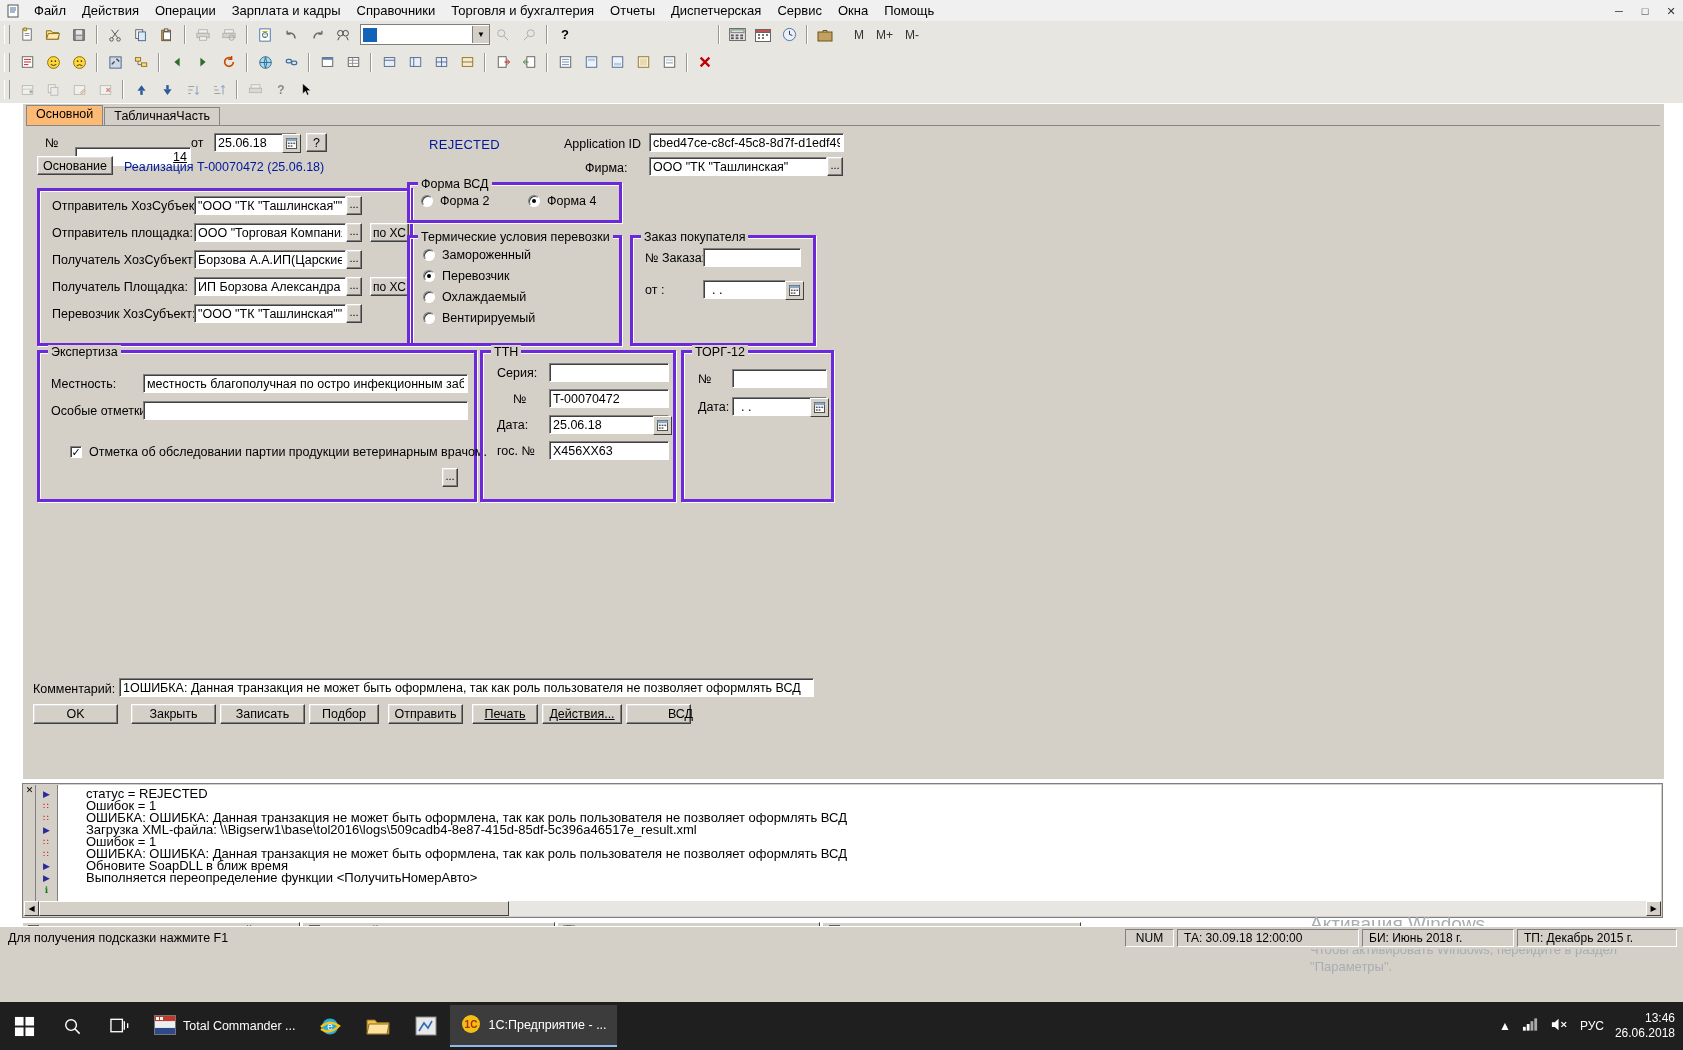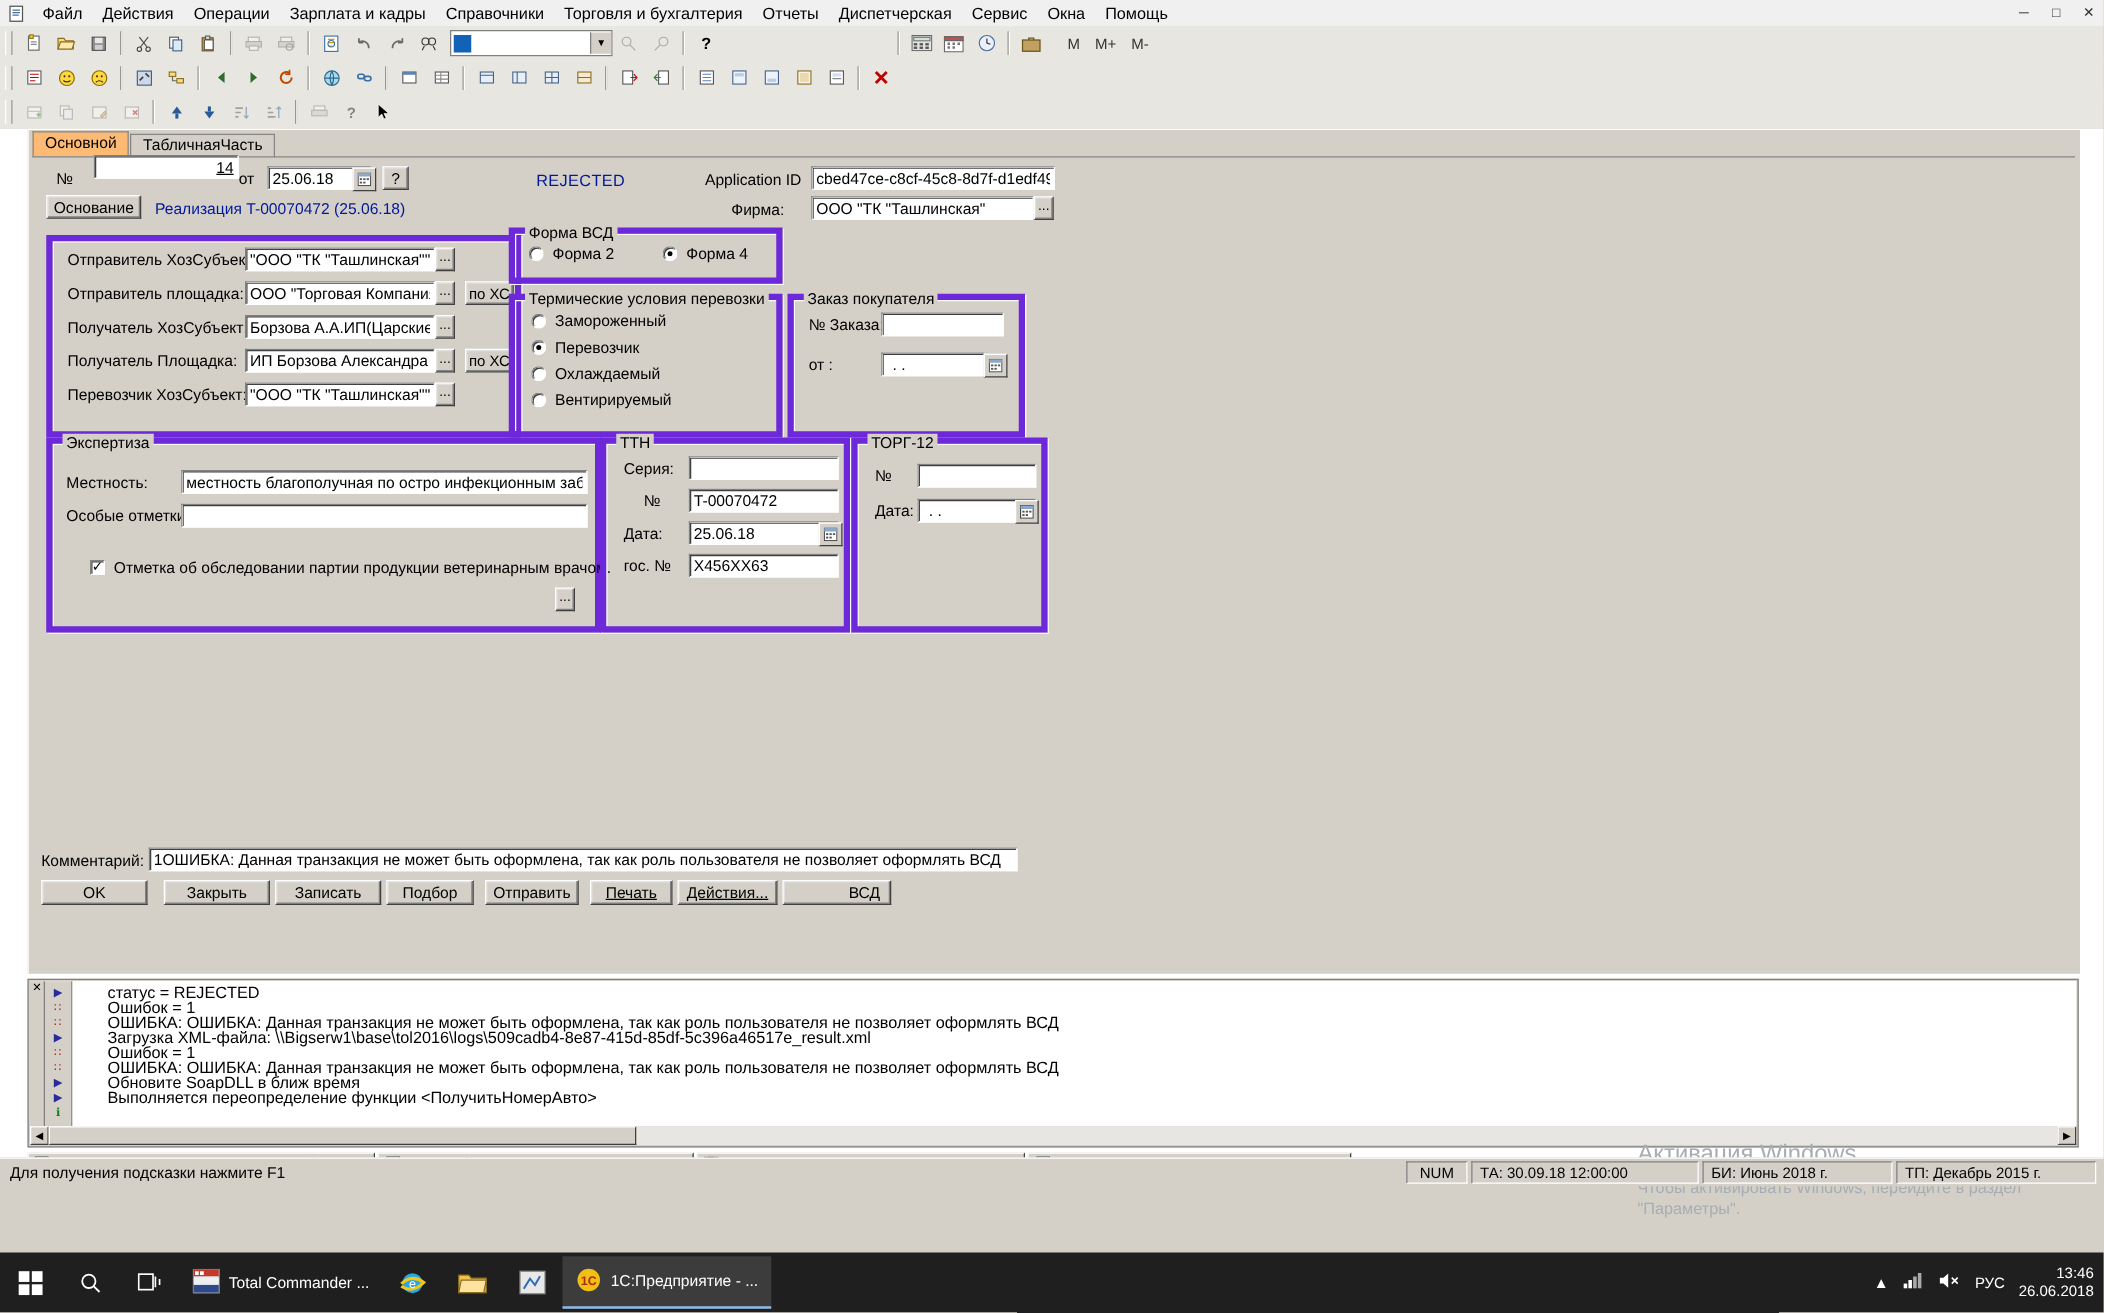--- a/index.html
+++ b/index.html
@@ -56,21 +56,21 @@
     padding:1px 3px;box-sizing:border-box;overflow:hidden;white-space:nowrap;
     display:flex;align-items:center;height:19px;}
   .inp .txt{overflow:hidden;white-space:nowrap;text-overflow:clip;display:block;width:100%;}
   .inp.r .txt{text-align:right;}
   .btn3d{background:#d4d0c8;border:1px solid;border-color:#fff #404040 #404040 #fff;
     box-shadow:inset -1px -1px 0 #808080, inset 1px 1px 0 #dfdfdf;
     font-size:12.5px;display:flex;align-items:center;justify-content:center;cursor:pointer;box-sizing:border-box;}
   .ellip{width:16px;height:19px;font-size:11px;letter-spacing:0px;padding-bottom:4px;}
   .calico{width:17px;height:17px;font-size:10px;background:#d4d0c8;border:1px solid;
     border-color:#fff #404040 #404040 #fff;display:flex;align-items:center;justify-content:center;cursor:pointer;}
-  .group{position:absolute;border:5px solid #6d28d9;box-shadow:1px 1px 0 #fff, inset 1px 1px 0 #fff;}
+  .group{position:absolute;border:3px solid #6d28d9;box-shadow:1px 1px 0 #fff, inset 1px 1px 0 #fff;}
   .group > .gtitle{position:absolute;top:-8px;left:8px;background:#d4d0c8;padding:0 3px;font-size:12.5px;}
   .radio{width:12px;height:12px;border-radius:50%;background:#fff;
     border:1px solid;border-color:#808080 #fff #fff #808080;box-shadow:inset 1px 1px 0 #404040;
     display:inline-flex;align-items:center;justify-content:center;box-sizing:border-box;flex:none;cursor:pointer;}
   .radio .dot{width:4px;height:4px;border-radius:50%;background:#000;display:none;}
   .radio.on .dot{display:block;}
   .rrow{display:flex;align-items:center;gap:7px;font-size:12.5px;cursor:pointer;}
   .chk{width:12px;height:12px;background:#fff;border:1px solid;border-color:#808080 #fff #fff #808080;
     box-shadow:inset 1px 1px 0 #404040;display:flex;align-items:center;justify-content:center;
     font-size:11px;line-height:9px;box-sizing:border-box;flex:none;cursor:pointer;}
@@ -555,21 +555,21 @@
 
     <div class="docwin">
 
       <div class="tabs">
         <div class="tab active">Основной</div>
         <div class="tab">ТабличнаяЧасть</div>
       </div>
       <div class="tabline"></div>
 
       <div style="position:absolute;left:22px;top:32px;" class="lbl">№</div>
-      <div class="inp r" style="position:absolute;left:52px;top:20px;width:116px;text-decoration:underline;">
+      <div class="inp r" style="position:absolute;left:52px;top:43px;width:116px;text-decoration:underline;">
         <span class="txt">14</span>
       </div>
       <div style="position:absolute;left:168px;top:32px;" class="lbl">от</div>
       <div class="inp" style="position:absolute;left:191px;top:29px;width:83px;padding-right:18px;">
         <span class="txt">25.06.18</span>
       </div>
       <div class="calico" style="position:absolute;left:259px;top:30px;">
         <svg width="11" height="11" viewBox="0 0 12 12">
             <rect x="0.5" y="0.5" width="11" height="11" fill="#fff" stroke="#444"></rect>
             <rect x="0.5" y="0.5" width="11" height="3" fill="#8aa8c8"></rect>
@@ -779,21 +779,21 @@
       <div class="btn3d" style="position:absolute;left:108px;top:600px;width:85px;height:20px;">Закрыть</div>
       <div class="btn3d" style="position:absolute;left:197px;top:600px;width:85px;height:20px;">Записать</div>
       <div class="btn3d" style="position:absolute;left:286px;top:600px;width:70px;height:20px;">Подбор</div>
       <div class="btn3d" style="position:absolute;left:365px;top:600px;width:75px;height:20px;">Отправить</div>
       <div class="btn3d" style="position:absolute;left:449px;top:600px;width:66px;height:20px;">
           <span style="text-decoration:underline;text-decoration-skip-ink:none;">Печать</span>
         </div>
       <div class="btn3d" style="position:absolute;left:519px;top:600px;width:80px;height:20px;">
           <span style="text-decoration:underline;">Действия...</span>
         </div>
-      <div class="btn3d" style="position:absolute;left:603px;top:600px;width:87px;height:20px;padding-left:44px;">ВСД</div>
+      <div class="btn3d" style="position:absolute;left:603px;top:600px;width:65px;height:20px;padding-left:44px;">ВСД</div>
     </div>
 
     <div class="logpane">
       <div class="loginner">
         <div class="logclose">
             <div class="x">✕</div>
           </div>
         <div class="gutter">
           <div class="gico" style="color:#2a2a9a;">▶</div>
           <div class="gico" style="color:#c00000;letter-spacing:1px;">∷</div>

